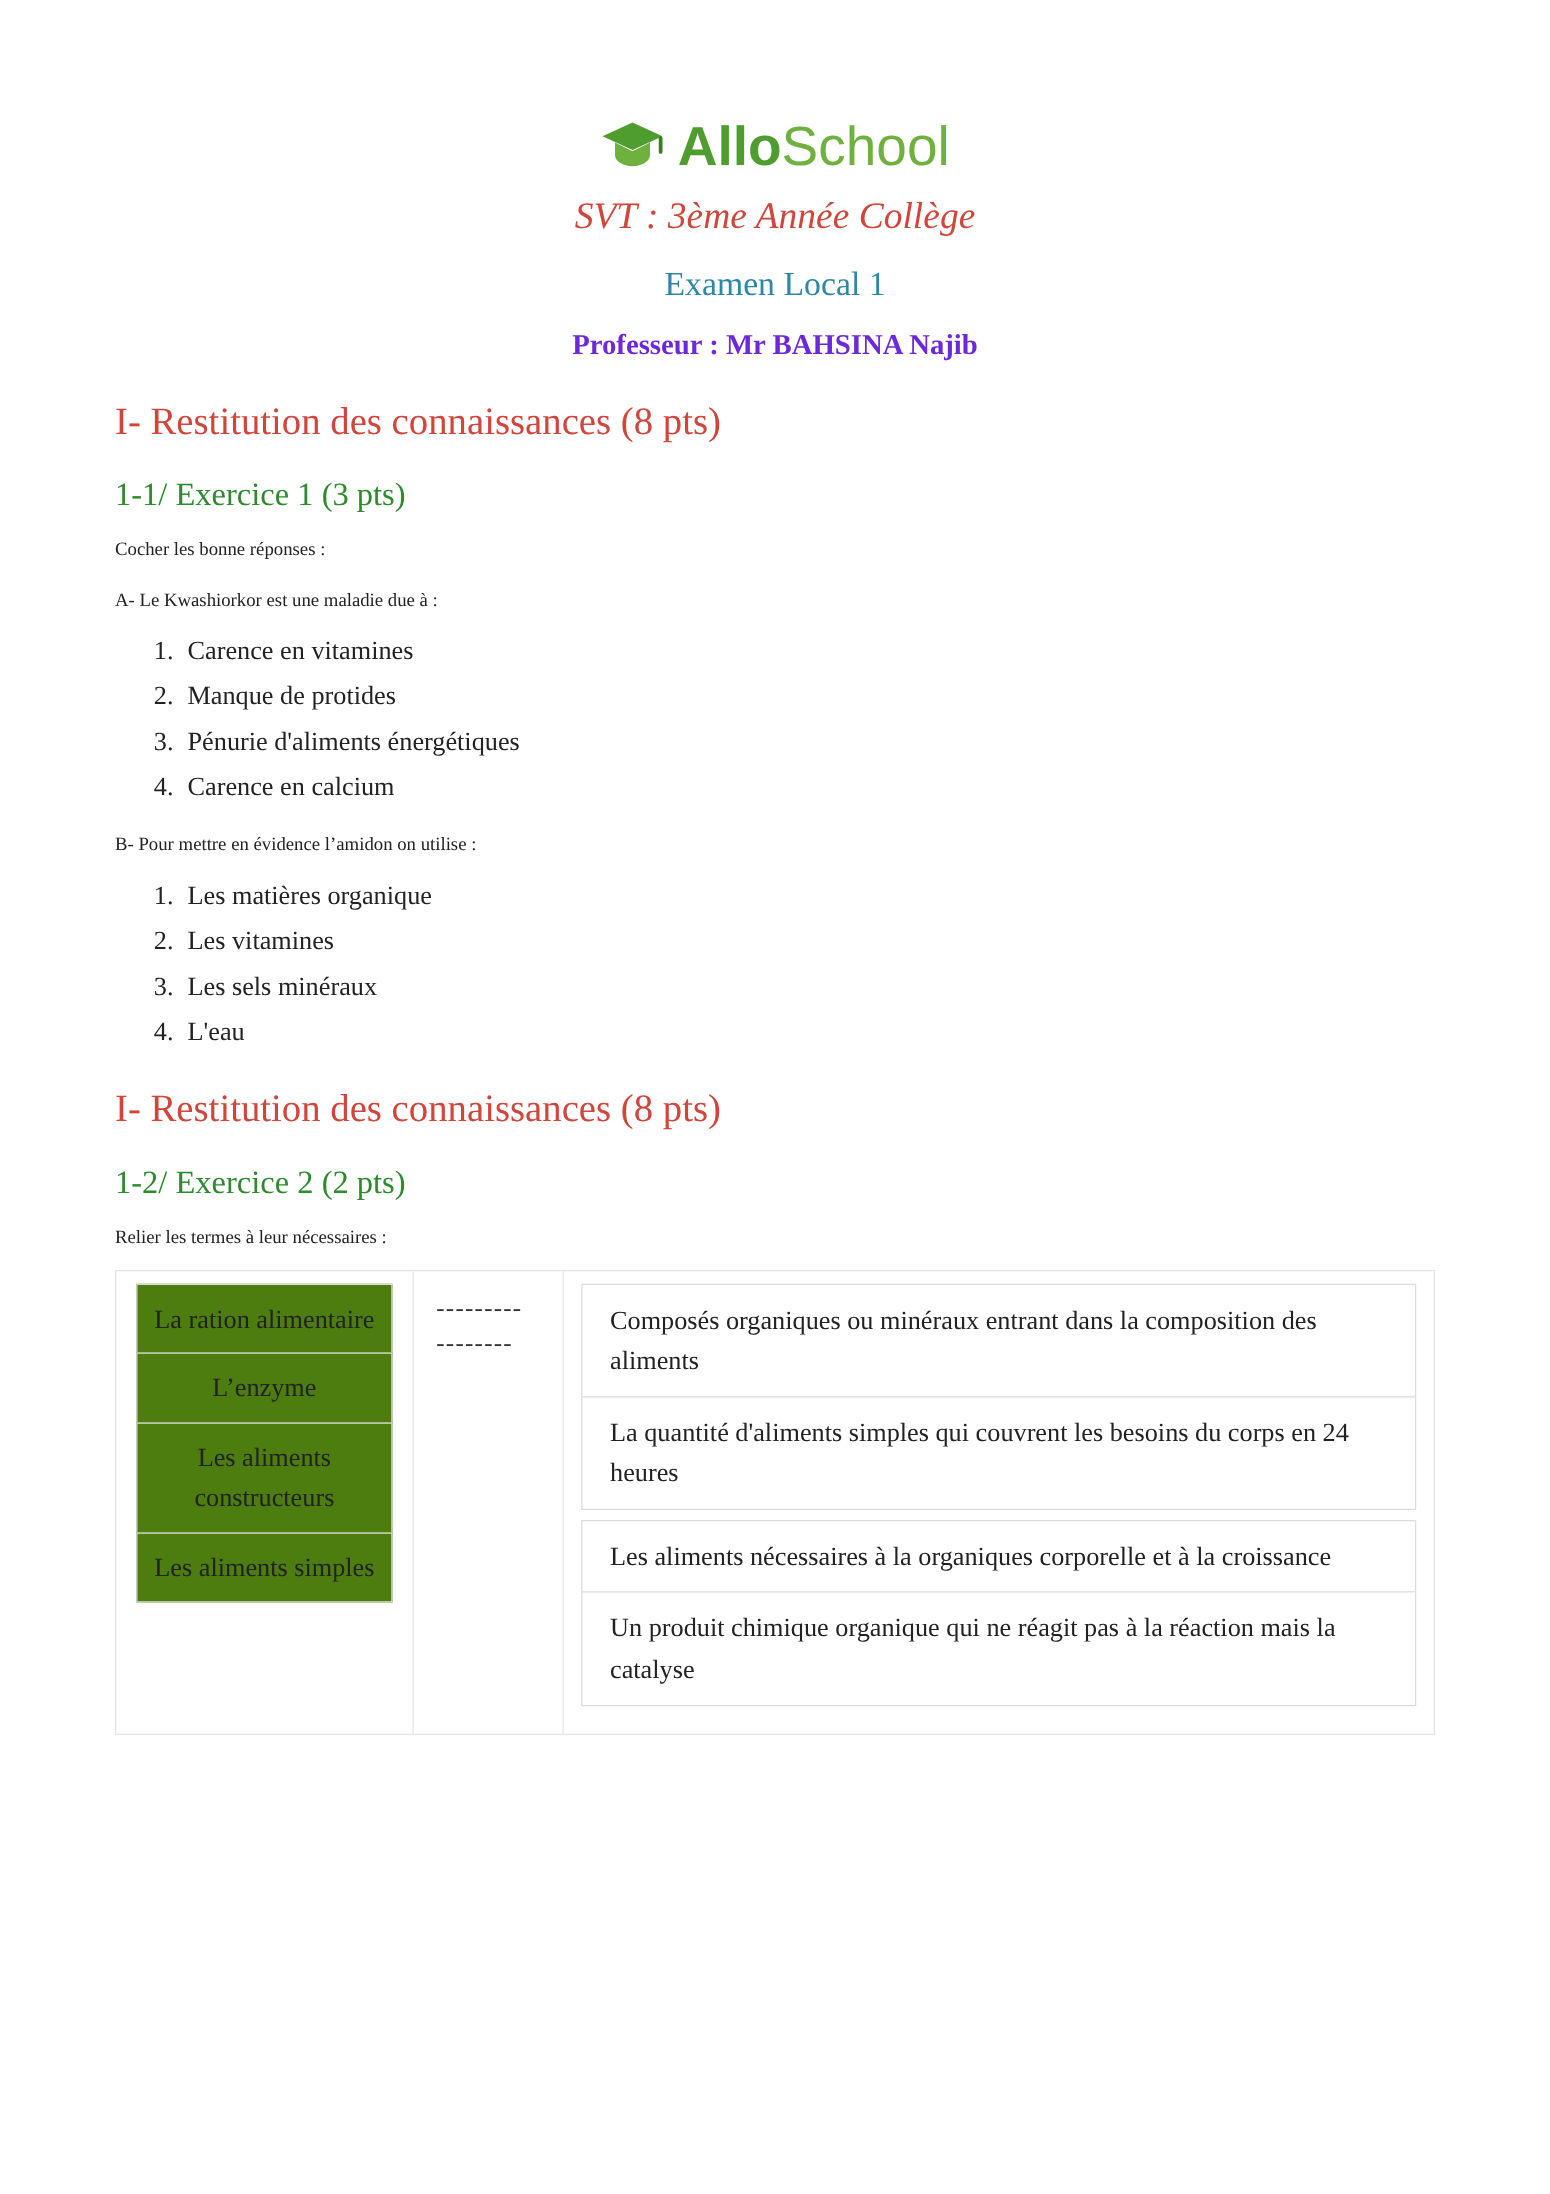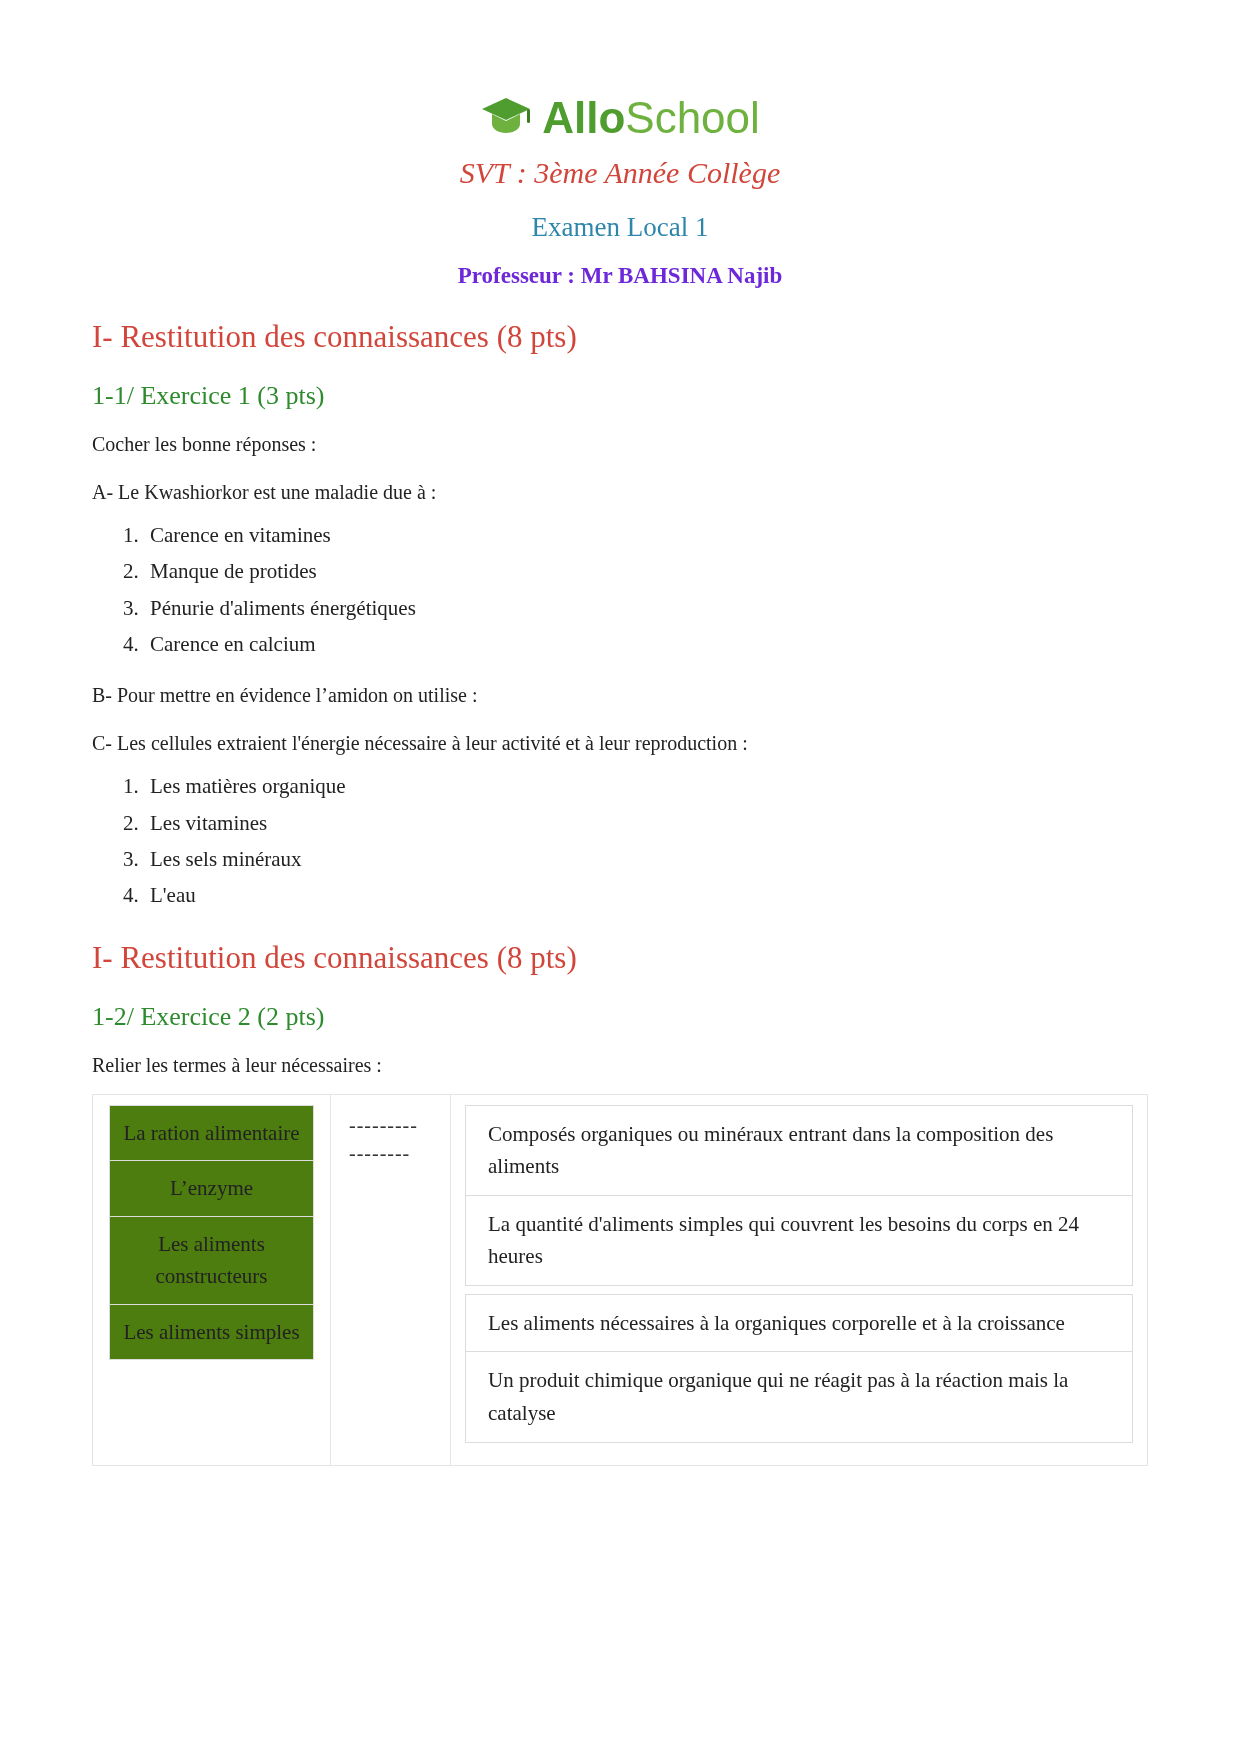--- a/index.html
+++ b/index.html
@@ -19,21 +19,21 @@
 
   .doc-title { font-size:30px; color:#d2453a; font-weight:normal; margin:6px 0 22px;font-style:italic; }
   .doc-subtitle { font-size:27px; color:#2e86ab; font-weight:normal; margin:0 0 20px; }
   .doc-prof { font-size:23px; color:#6d28d9; font-weight:bold; margin:0 0 10px; }
 
   .content { padding:0 92px; }
 
   h1.red-heading { font-size:31px; color:#d2453a; font-weight:normal; margin:30px 0 14px; }
   h2.green-heading { font-size:26px; color:#2d8a2d; font-weight:normal; margin:26px 0 12px; }
 
-  p.body-text { font-size:20px; margin:18px 0 14px; line-height:1.5; }
+  p.body-text { font-size:15px; margin:18px 0 14px; line-height:1.5; }
 
   ol.choice-list { font-size:21px; margin:8px 0 22px; padding-left:52px; }
   ol.choice-list li { margin:8px 0; padding-left:6px; line-height:1.35; }
 
   
   .match-table {
     display:flex; border:1px solid #e4e4e4; margin-top:14px;
     min-height:372px; box-sizing:border-box; align-items:stretch;
   }
   .col-terms { width:238px; border-right:1px solid #e4e4e4; padding:10px 16px; box-sizing:border-box; }
@@ -82,21 +82,20 @@
     <p class="body-text">A- Le Kwashiorkor est une maladie due à :</p>
     <ol class="choice-list">
       <li>Carence en vitamines</li>
       <li>Manque de protides</li>
       <li>Pénurie d'aliments énergétiques</li>
       <li>Carence en calcium</li>
     </ol>
 
     <p class="body-text">B- Pour mettre en évidence l’amidon on utilise :</p>
 
-    <p class="body-text">C- Les cellules extraient l'énergie nécessaire à leur activité et à leur reproduction :</p>
     <ol class="choice-list">
       <li>Les matières organique</li>
       <li>Les vitamines</li>
       <li>Les sels minéraux</li>
       <li>L'eau</li>
     </ol>
 
     <h1 class="red-heading">I- Restitution des connaissances (8 pts)</h1>
     <h2 class="green-heading">1-2/ Exercice 2 (2 pts)</h2>
 

